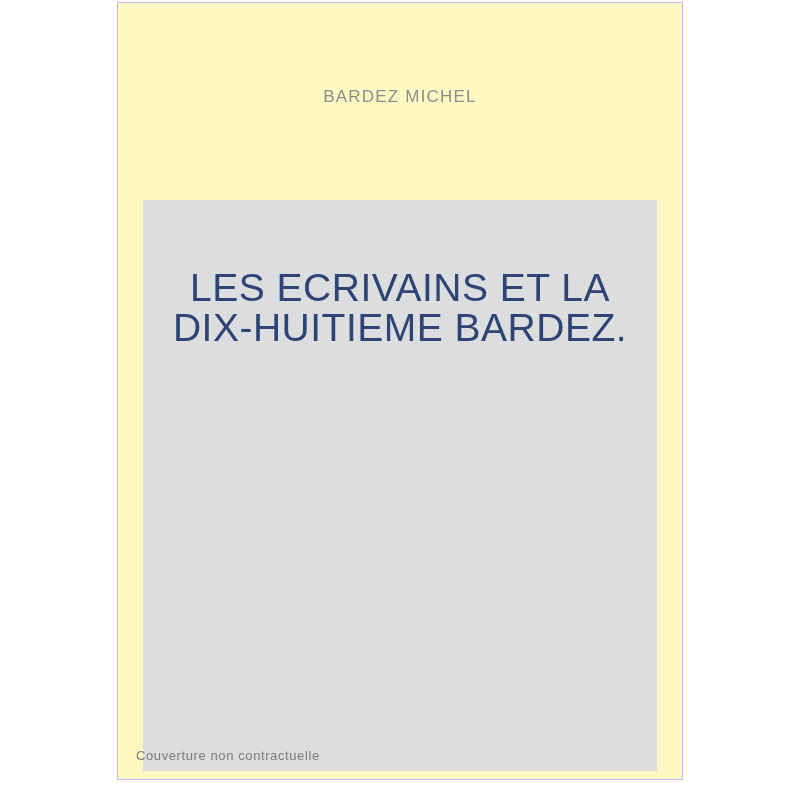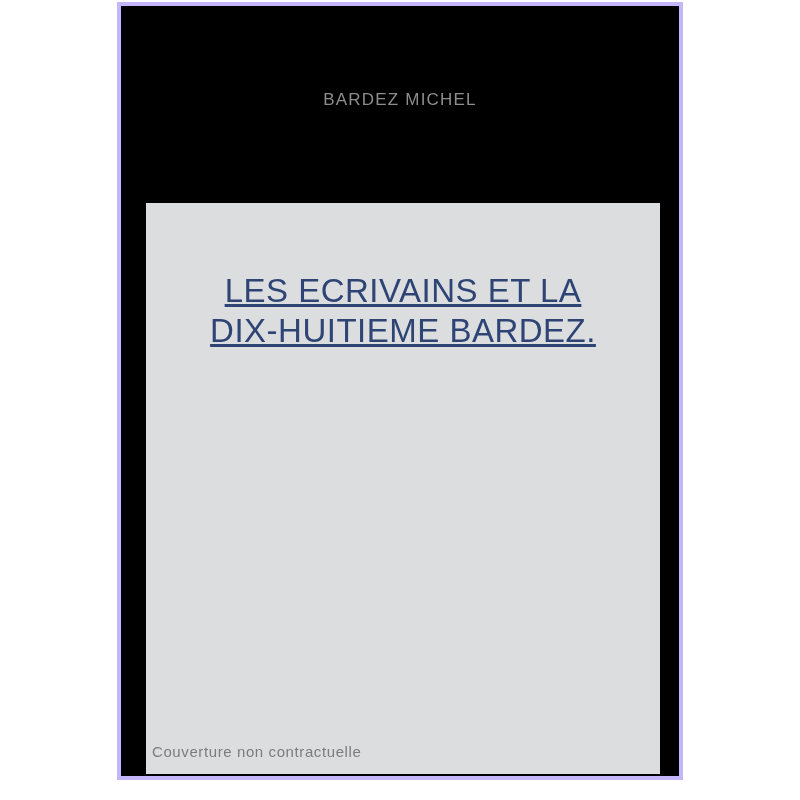--- a/index.html
+++ b/index.html
@@ -19,22 +19,22 @@
     height: 800px;
     background: #ffffff;
   }
   
   .cover {
     position: absolute;
     left: 117px;
     top: 2px;
     width: 566px;
     height: 778px;
-    background: #000000;
-    border: 4px solid #c4b5fd;
+    background: #fef9c3;
+    border: 1px solid #c4b5fd;
     box-sizing: border-box;
   }
   
   .author {
     position: absolute;
     left: 0;
     top: 84px;
     width: 100%;
     text-align: center;
     font-size: 17px;
@@ -51,39 +51,37 @@
     height: 571px;
     background: #dcdddf;
   }
   .title {
     position: absolute;
     left: 0;
     right: 0;
     top: 68px;
     text-align: center;
     color: #2e4475;
-    font-size: 33px;
+    font-size: 39px;
     line-height: 40px;
     letter-spacing: 0.5px;
     font-weight: 400;
     padding: 0 14px;
-    text-decoration: underline;
   }
   .title .line {
     display: block;
     white-space: nowrap;
   }
   .disclaimer {
     position: absolute;
     left: 18px;
     bottom: 16px;
-    font-size: 15px;
+    font-size: 13px;
     color: #7c7c7c;
     letter-spacing: 0.6px;
-    margin-left: 13px;
   }
 </style>
 </head>
 <body>
 
 <div class="stage">
 
   <div class="cover">
 
     <div class="author">BARDEZ MICHEL</div>

